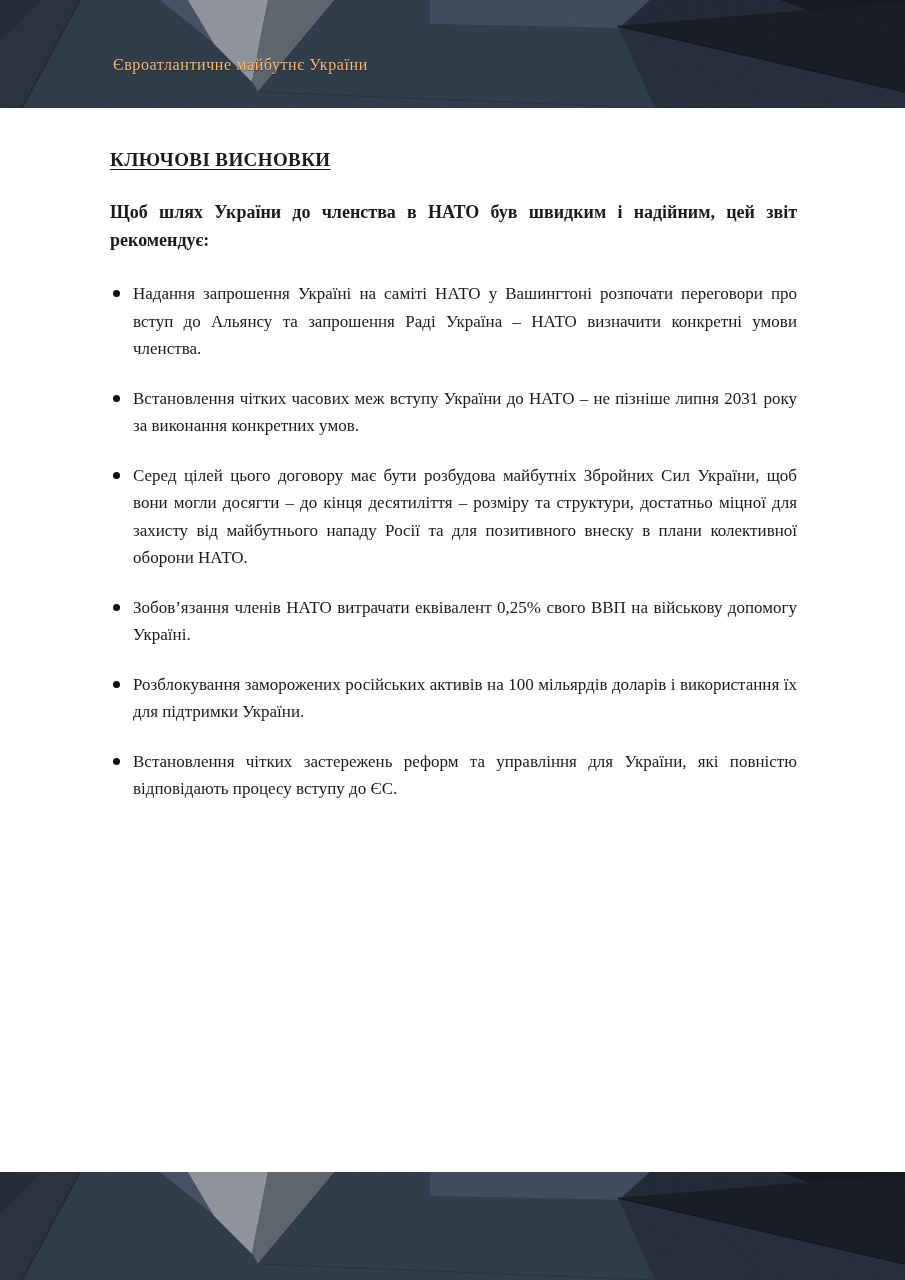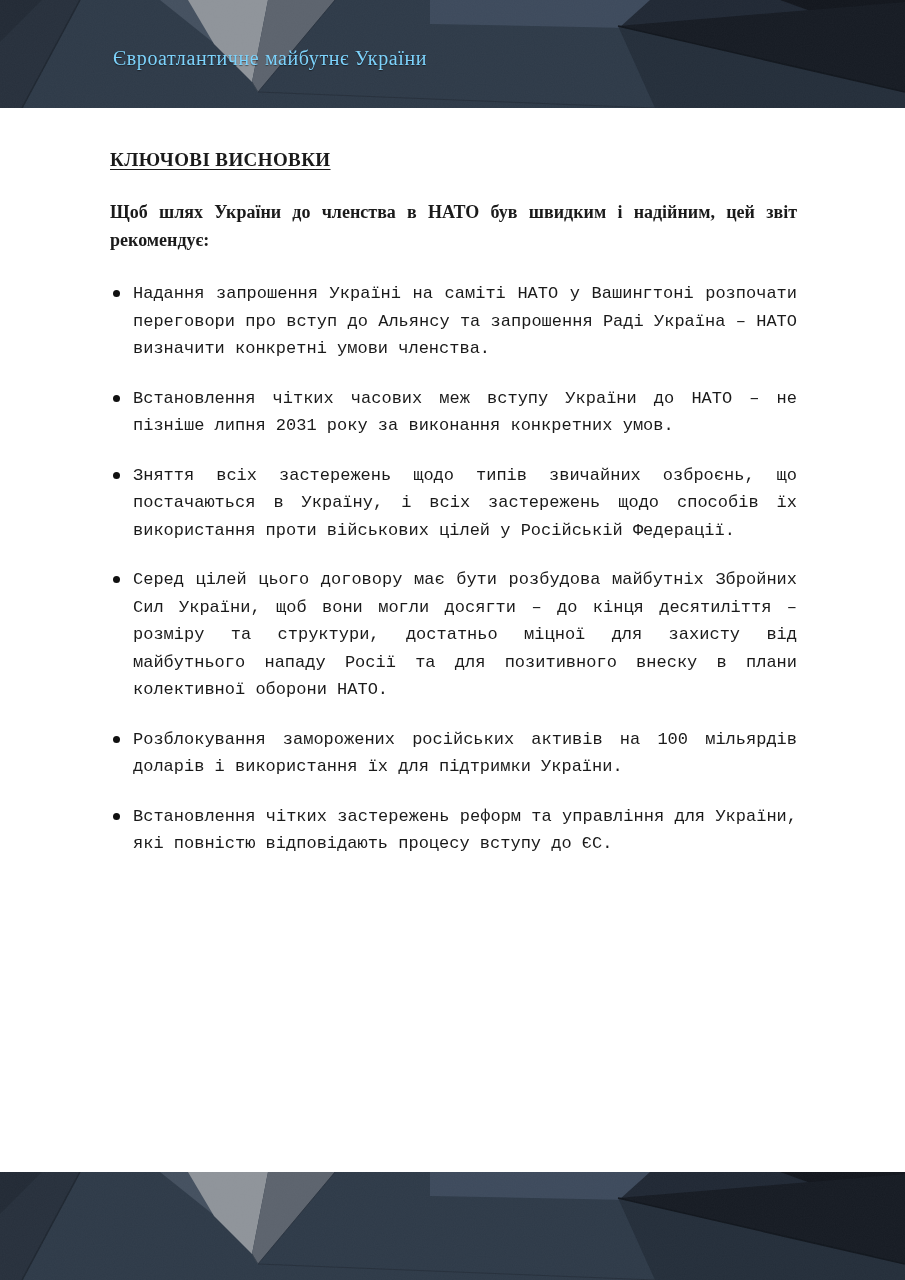--- a/index.html
+++ b/index.html
@@ -24,24 +24,24 @@
     overflow: hidden;
   }
   .band svg.texture {
     position: absolute;
     inset: 0;
     display: block;
   }
   .band-title {
     position: absolute;
     left: 113px;
-    top: 47px;
-    font-size: 20px;
+    top: 56px;
+    font-size: 16px;
     letter-spacing: 0.6px;
-    color: #7dd3fc;
+    color: #fdba74;
     text-shadow: 0 1px 1px rgba(0,0,0,0.45);
     white-space: nowrap;
   }
   
   main {
     box-sizing: border-box;
     width: 905px;
     height: 1064px;
     padding: 40px 108px 0 110px;
     overflow: hidden;
@@ -61,21 +61,20 @@
     font-size: 18px;
     line-height: 28px;
     font-weight: bold;
     text-align: justify;
     text-align-last: left;
   }
   ul.bullets {
     list-style: none;
     margin: 26px 0 12px 0;
     padding: 0;
-    font-family: Liberation Mono, monospace;
   }
   ul.bullets li {
     position: relative;
     padding-left: 23px;
     margin: 0 0 22px 0;
     font-size: 17px;
     line-height: 27.5px;
     text-align: justify;
     text-align-last: left;
   }
@@ -135,31 +134,31 @@
         <span class="dot"></span>
         <span class="li-text">Надання запрошення Україні на саміті НАТО у Вашингтоні розпочати переговори про вступ до Альянсу та запрошення Раді Україна – НАТО визначити конкретні умови членства.</span>
       </li>
 
       <li>
         <span class="dot"></span>
         <span class="li-text">Встановлення чітких часових меж вступу України до НАТО – не пізніше липня 2031 року за виконання конкретних умов.</span>
       </li>
 
 
-      <li>
-        <span class="dot"></span>
-        <span class="li-text">Зняття всіх застережень щодо типів звичайних озброєнь, що постачаються в Україну, і всіх застережень щодо способів їх використання проти військових цілей у Російській Федерації.</span>
-      </li>
 
 
       <li>
         <span class="dot"></span>
         <span class="li-text">Серед цілей цього договору має бути розбудова майбутніх Збройних Сил України, щоб вони могли досягти – до кінця десятиліття – розміру та структури, достатньо міцної для захисту від майбутнього нападу Росії та для позитивного внеску в плани колективної оборони НАТО.</span>
       </li>
 
+      <li>
+        <span class="dot"></span>
+        <span class="li-text">Зобов’язання членів НАТО витрачати еквівалент 0,25% свого ВВП на військову допомогу Україні.</span>
+      </li>
 
       <li>
         <span class="dot"></span>
         <span class="li-text">Розблокування заморожених російських активів на 100 мільярдів доларів і використання їх для підтримки України.</span>
       </li>
 
       <li>
         <span class="dot"></span>
         <span class="li-text">Встановлення чітких застережень реформ та управління для України, які повністю відповідають процесу вступу до ЄС.</span>
       </li>

